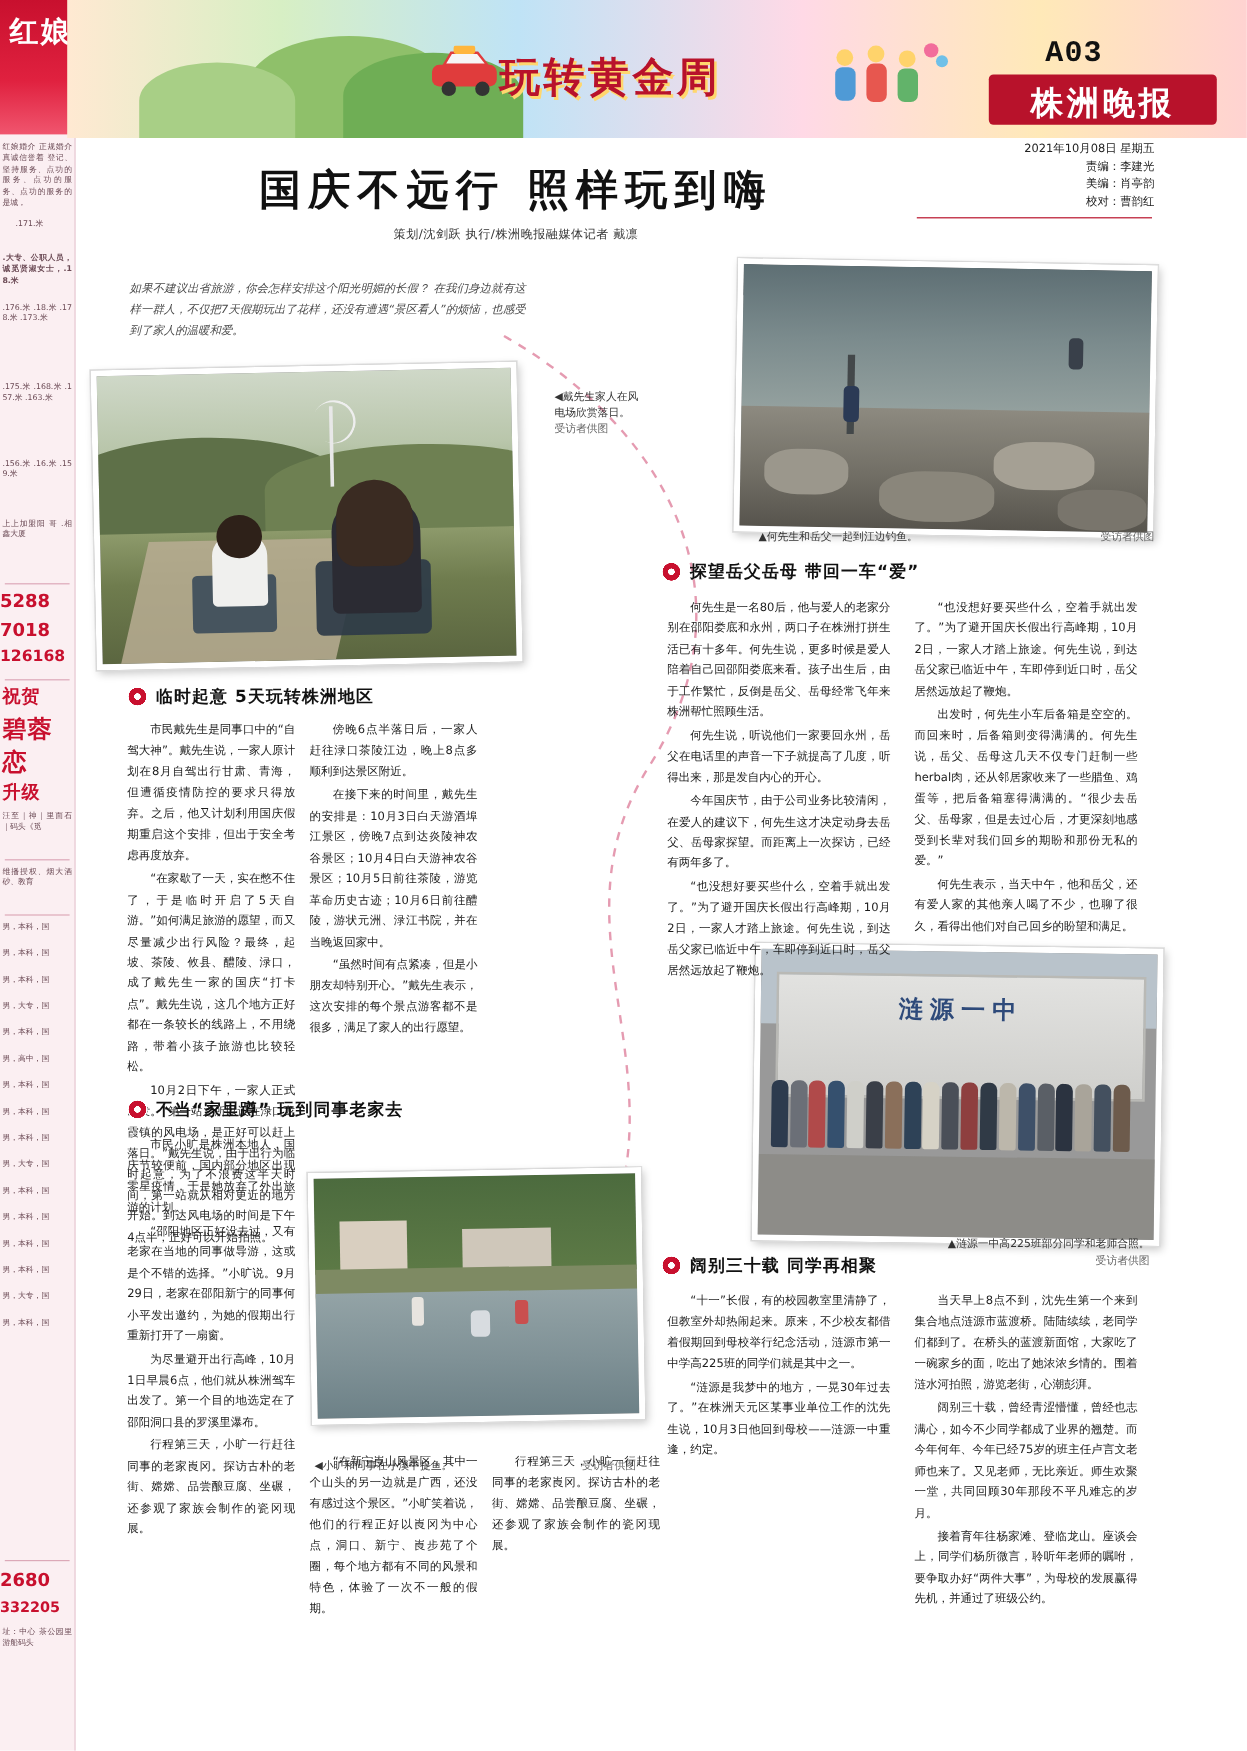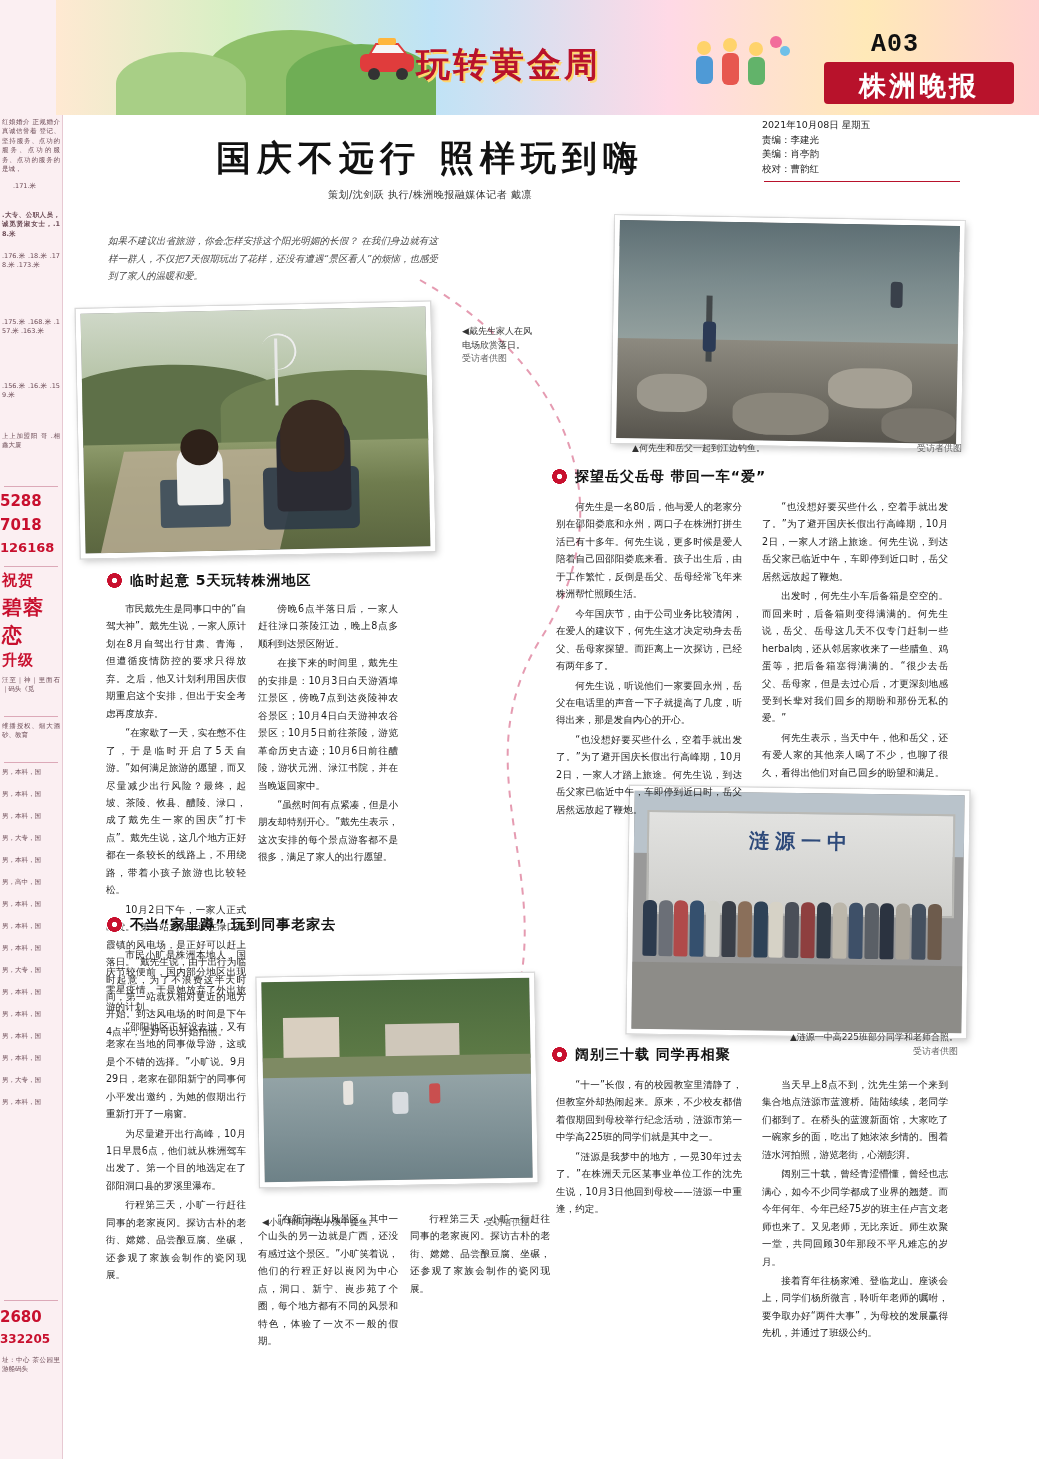--- a/index.html
+++ b/index.html
@@ -73,21 +73,21 @@
   }
   .logo-box span{
     color:#fff;font-size:27px;font-weight:bold;letter-spacing:3px;
   }
   .page-no{
     position:absolute;left:815px;top:30px;
     font-size:25px;font-weight:bold;color:#111;letter-spacing:1px;
   }
   .masthead-meta{
     position:absolute;left:762px;top:118px;width:200px;
-    text-align:left;font-size:9.5px;line-height:1.55;color:#222;
+    text-align:right;font-size:9.5px;line-height:1.55;color:#222;
   }
   .masthead-meta .rule{
     width:196px;height:1px;background:#b8122b;margin:4px auto 0 auto;
   }
   
   .headline{
     position:absolute;left:150px;top:135px;width:560px;
     text-align:center;font-size:35px;font-weight:bold;letter-spacing:6px;
     color:#111;
   }
@@ -192,20 +192,23 @@
     text-align:justify;
   }
   .col p{margin:0 0 2px 0;text-indent:2em;}
   
   .flow{position:absolute;left:380px;top:240px;width:300px;height:930px;pointer-events:none;}
 </style>
 </head>
 <body>
 
 <div class="rail">
+  <div class="rail-top">
+    <div class="vtitle">红娘</div>
+  </div>
   <div class="rail-col" style="top:118px;height:60px;">红娘婚介 正规婚介 真诚信誉着 登记、坚持服务、点功的服务、点功的服务、点功的服务的是城，</div>
   <div class="rail-col" style="top:182px;height:16px;margin-left:11px;">.171.米</div>
   <div class="rail-col" style="top:211px;height:46px;font-weight:bold;">.大专、公职人员，诚觅贤淑女士，.18.米</div>
   <div class="rail-col" style="top:252px;height:60px;">.176.米 .18.米 .178.米 .173.米</div>
   <div class="rail-col" style="top:318px;height:60px;">.175.米 .168.米 .157.米 .163.米</div>
   <div class="rail-col" style="top:382px;height:46px;">.156.米 .16.米 .159.米</div>
   <div class="rail-col" style="top:432px;height:46px;">上上加盟阳 哥 .相鑫大厦</div>
   <div class="rail-sep" style="top:486px;"></div>
   <div class="rail-num" style="top:492px;">5288</div>
   <div class="rail-num" style="top:516px;">7018</div>
@@ -396,22 +399,22 @@
   <p>“在新宁崀山风景区，其中一个山头的另一边就是广西，还没有感过这个景区。”小旷笑着说，他们的行程正好以崀冈为中心点，洞口、新宁、崀步苑了个圈，每个地方都有不同的风景和特色，体验了一次不一般的假期。</p>
 </div>
 <div class="col" style="left:410px;top:1210px;width:140px;">
   <p>行程第三天，小旷一行赶往同事的老家崀冈。探访古朴的老街、嫦嫦、品尝酿豆腐、坐碾，还参观了家族会制作的瓷冈现展。</p>
 </div>
 
 <div class="dot" style="left:551px;top:468px;"></div>
 <div class="sec" style="left:575px;top:468px;">探望岳父岳母  带回一车“爱”</div>
 <div class="col" style="left:556px;top:498px;width:186px;">
   <p>何先生是一名80后，他与爱人的老家分别在邵阳娄底和永州，两口子在株洲打拼生活已有十多年。何先生说，更多时候是爱人陪着自己回邵阳娄底来看。孩子出生后，由于工作繁忙，反倒是岳父、岳母经常飞年来株洲帮忙照顾生活。</p>
+  <p>何先生说，听说他们一家要回永州，岳父在电话里的声音一下子就提高了几度，听得出来，那是发自内心的开心。</p>
   <p>今年国庆节，由于公司业务比较清闲，在爱人的建议下，何先生这才决定动身去岳父、岳母家探望。而距离上一次探访，已经有两年多了。</p>
-  <p>何先生说，听说他们一家要回永州，岳父在电话里的声音一下子就提高了几度，听得出来，那是发自内心的开心。</p>
   <p>“也没想好要买些什么，空着手就出发了。”为了避开国庆长假出行高峰期，10月2日，一家人才踏上旅途。何先生说，到达岳父家已临近中午，车即停到近口时，岳父居然远放起了鞭炮。</p>
 </div>
 <div class="col" style="left:762px;top:498px;width:186px;">
   <p>“也没想好要买些什么，空着手就出发了。”为了避开国庆长假出行高峰期，10月2日，一家人才踏上旅途。何先生说，到达岳父家已临近中午，车即停到近口时，岳父居然远放起了鞭炮。</p>
   <p>出发时，何先生小车后备箱是空空的。而回来时，后备箱则变得满满的。何先生说，岳父、岳母这几天不仅专门赶制一些herbal肉，还从邻居家收来了一些腊鱼、鸡蛋等，把后备箱塞得满满的。“很少去岳父、岳母家，但是去过心后，才更深刻地感受到长辈对我们回乡的期盼和那份无私的爱。”</p>
   <p>何先生表示，当天中午，他和岳父，还有爱人家的其他亲人喝了不少，也聊了很久，看得出他们对自己回乡的盼望和满足。</p>
 </div>
 
 <div class="dot" style="left:551px;top:1046px;"></div>
 <div class="sec" style="left:575px;top:1046px;">阔别三十载  同学再相聚</div>

